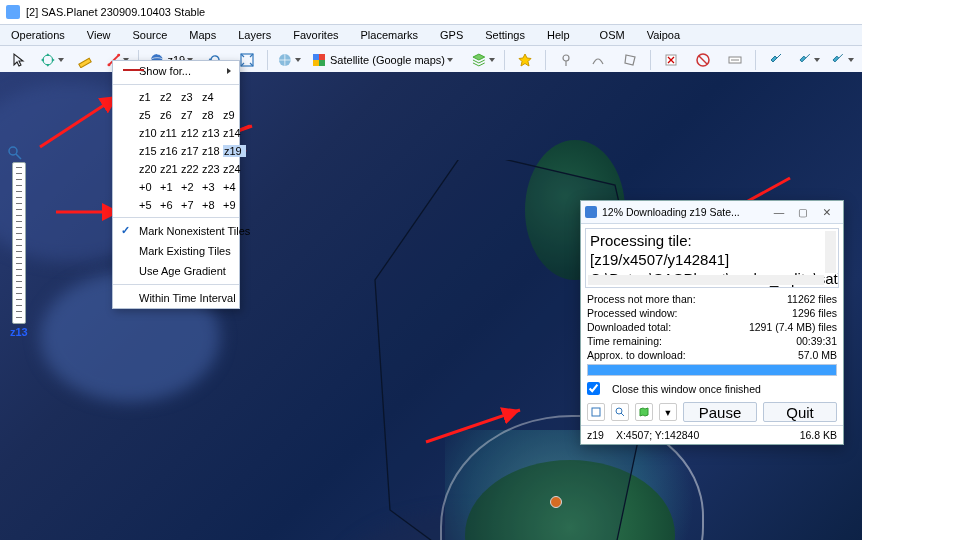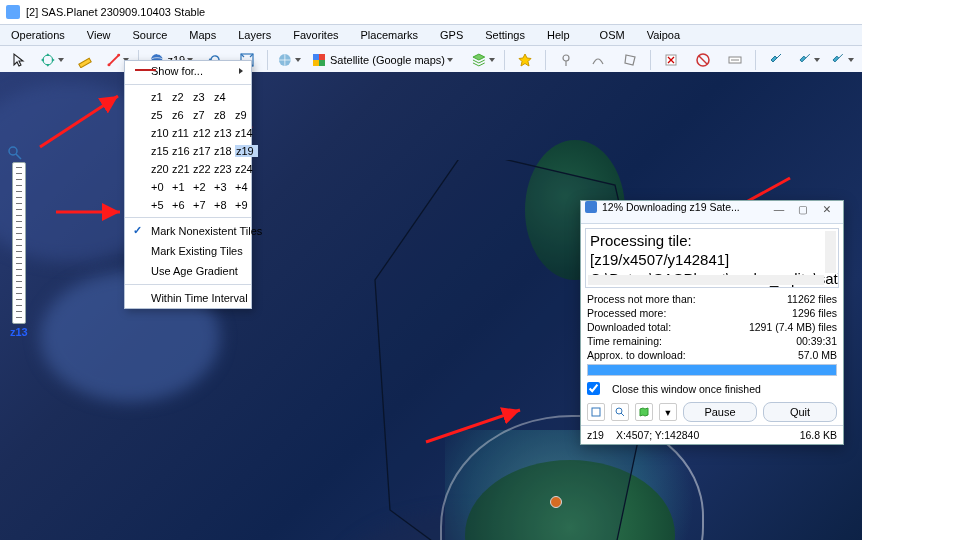--- a/index.html
+++ b/index.html
@@ -24,46 +24,46 @@
 .green.g1{left:170px;top:-20px;width:100px;height:140px;background:radial-gradient(circle at 40% 40%,#1e5a44 0%,#0d3a30 70%,#0b2f2a 100%)}
 .green.g2{left:110px;top:300px;width:210px;height:150px;background:radial-gradient(circle at 50% 45%,#317a51 0%,#1e5a3d 55%,#0f3b2c 100%)}
 .reef{position:absolute;left:90px;top:270px;width:250px;height:200px;background:radial-gradient(ellipse at 45% 35%,rgba(120,225,200,0.45) 0%,rgba(60,180,170,0.25) 45%,rgba(20,60,90,0) 70%)}
 .wave{position:absolute;left:85px;top:255px;width:260px;height:220px;border:2px solid rgba(255,255,255,0.45);border-radius:50% 45% 50% 45%}
 .pin{position:absolute;left:195px;top:336px;width:10px;height:10px;background:#ff7a1a;border:1px solid #fff;border-radius:50%}
 .poly{position:absolute;inset:0}
 .zoom-ruler{position:absolute;left:12px;top:90px;width:12px;height:160px;background:#fff;border:1px solid #9aa;border-radius:2px}
 .zoom-ruler::before{content:"";position:absolute;left:3px;top:4px;right:3px;bottom:4px;background:repeating-linear-gradient(to bottom,#777 0 1px,transparent 1px 6px)}
 .zoom-label{position:absolute;left:10px;top:254px;color:#2460ff;font-weight:bold;font-size:11px}
 .magnifier{position:absolute;left:7px;top:73px;width:14px;height:14px}
-.dropdown{position:absolute;left:124px;top:60px;width:126px;background:#fff;border:1px solid #b7c4d7;box-shadow:2px 3px 8px rgba(0,0,0,0.25);font-size:11px}
+.dropdown{position:absolute;left:112px;top:60px;width:126px;background:#fff;border:1px solid #b7c4d7;box-shadow:2px 3px 8px rgba(0,0,0,0.25);font-size:11px}
 .dropdown .row{padding:4px 8px 4px 26px;position:relative;white-space:nowrap}
 .dropdown .row.has-sub::after{content:"";position:absolute;right:8px;top:50%;margin-top:-3px;width:0;height:0;border-top:3px solid transparent;border-bottom:3px solid transparent;border-left:4px solid #333}
 .dropdown .row.check::before{content:"✓";position:absolute;left:8px;top:3px;color:#1a63c0;font-weight:bold}
 .dropdown .zrow{padding:3px 8px 3px 26px;letter-spacing:0;font-size:11px;white-space:nowrap}
 .dropdown .zrow span{display:inline-block;width:21px;text-align:left}
 .dropdown .zrow .sel{background:#bcd6f6;padding:0 1px}
 .dropdown hr{border:none;border-top:1px solid #d0d8e4;margin:3px 0}
 .dropdown .dash{position:absolute;left:10px;top:8px;width:8px;height:2px;background:#c02020}
 .dlwin{position:absolute;left:580px;top:200px;width:262px;background:#fff;border:1px solid #8aa;box-shadow:0 4px 14px rgba(0,0,0,0.3);font-size:10.5px}
-.dlwin .tbar{height:22px;display:flex;align-items:flex-start;padding:0 4px;background:#f5f9ff;border-bottom:1px solid #cdd9e7}
+.dlwin .tbar{height:22px;display:flex;align-items:center;padding:0 4px;background:#f5f9ff;border-bottom:1px solid #cdd9e7}
 .dlwin .tbar .ico{width:12px;height:12px;background:#3d7ed6;border-radius:2px;margin-right:5px}
 .dlwin .tbar .title{flex:1;overflow:hidden;white-space:nowrap;text-overflow:ellipsis}
 .dlwin .tbar .wbtn{width:24px;height:16px;display:flex;align-items:center;justify-content:center;color:#555}
 .dlwin .log{margin:4px;border:1px solid #c9d3e2;height:52px;padding:3px 4px;overflow:hidden;position:relative;font-size:15px;line-height:1.25}
 .dlwin .log .sb{position:absolute;right:2px;top:2px;bottom:14px;width:11px;background:#f0f0f0}
 .dlwin .log .hsb{position:absolute;left:2px;right:14px;bottom:2px;height:10px;background:#f0f0f0}
 .dlwin .stats{padding:0 6px}
 .dlwin .stats .srow{display:flex;justify-content:space-between;padding:1px 0}
 .dlwin .pbar{height:10px;margin:2px 6px;background:#e4ecf6;border:1px solid #b9c9df;position:relative}
 .dlwin .pbar .fill{position:absolute;left:0;top:0;bottom:0;background:#3a9eff}
 .dlwin .chk{padding:4px 6px;display:flex;align-items:center;gap:12px}
 .dlwin .chk input{margin:0}
 .dlwin .actions{display:flex;align-items:center;padding:3px 6px;gap:6px}
 .dlwin .actions .mini{width:16px;height:16px;border:1px solid #ccc;border-radius:2px;display:flex;align-items:center;justify-content:center}
-.dlwin .actions button{flex:1;height:20px;font-size:11px;background:#f4f7fb;border:1px solid #b9c7d9;border-radius:8px}
+.dlwin .actions button{flex:1;height:20px;font-size:15px;background:#f4f7fb;border:1px solid #b9c7d9;border-radius:2px}
 .dlwin .status{border-top:1px solid #d0d8e4;padding:3px 6px;display:flex;gap:12px}
 .arrow{position:absolute;pointer-events:none}
 svg{display:block}
 .ic{width:16px;height:16px}
 </style>
 </head>
 <body>
 
 <div class="frame">
 
@@ -334,21 +334,21 @@
       <div>Downloading...</div>
       <div class="sb"></div>
       <div class="hsb"></div>
     </div>
     <div class="stats">
       <div class="srow">
           <span>Process not more than:</span>
           <span>11262 files</span>
         </div>
       <div class="srow">
-          <span>Processed more:</span>
+          <span>Processed window:</span>
           <span>1296 files</span>
         </div>
       <div class="srow">
           <span>Downloaded total:</span>
           <span>1291 (7.4 MB) files</span>
         </div>
       <div class="srow">
           <span>Time remaining:</span>
           <span>00:39:31</span>
         </div>

